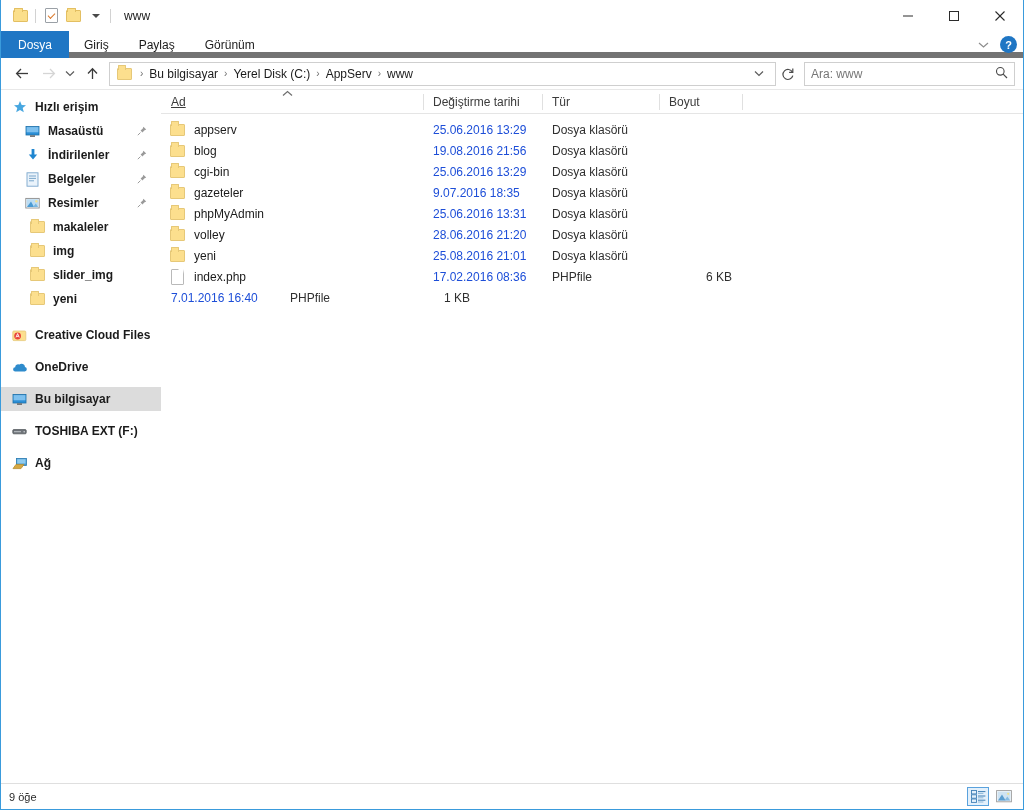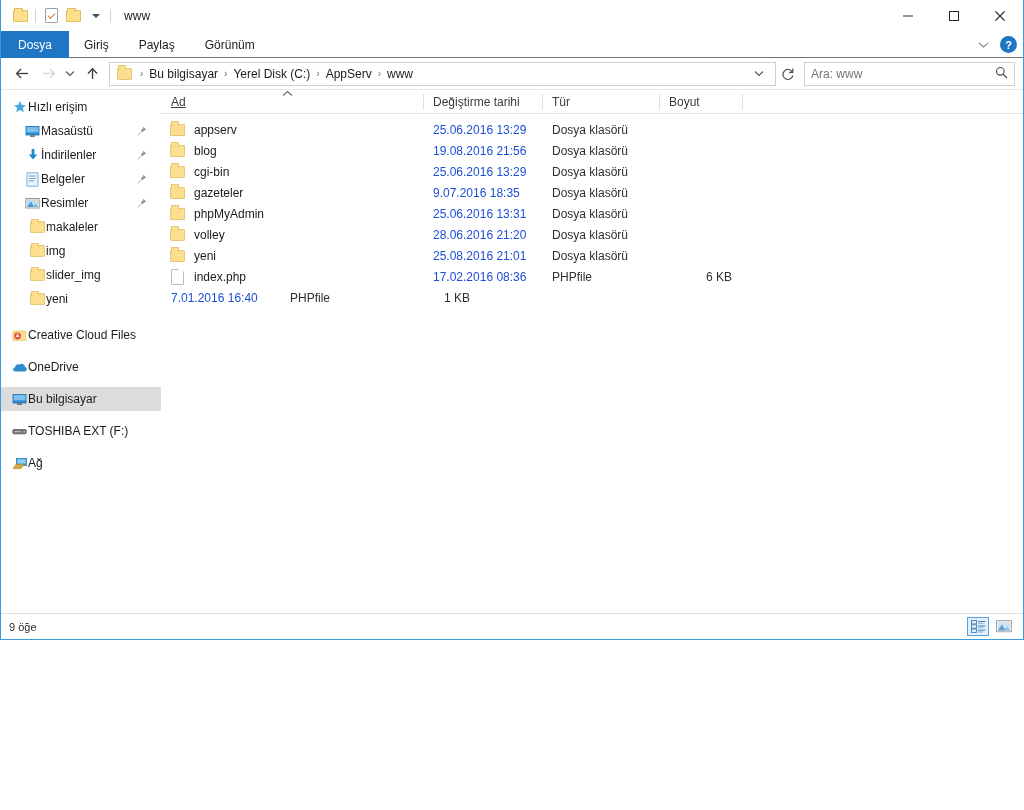--- a/index.html
+++ b/index.html
@@ -4,21 +4,21 @@
 <style>
   * { box-sizing: border-box; margin: 0; padding: 0; }
   html, body {
     width: 1024px; height: 810px;
     font-family: "Liberation Sans", sans-serif;
     background: #ffffff;
     overflow: hidden;
   }
   .window {
     position: relative;
-    width: 1024px; height: 640px;
+    width: 1024px; height: 810px;
     background: #ffffff;
     border: 1px solid #3a9bdc;
     border-top: none;
     display: flex; flex-direction: column;
   }
 
   
   .titlebar {
     height: 31px; flex: 0 0 31px;
     display: flex; align-items: center;
@@ -59,21 +59,21 @@
   .wc {
     width: 46px; height: 31px; display: flex; align-items: center; justify-content: center;
     cursor: default;
   }
   .wc svg { display: block; }
 
   
   .tabstrip {
     height: 27px; flex: 0 0 27px; display: flex; align-items: stretch;
     background: #ffffff; position: relative;
-    border-bottom: 1px solid #737373;
+    border-bottom: 6px solid #737373;
   }
   .tab {
     display: flex; align-items: center; padding: 0 15px;
     font-size: 12px; color: #1b1b1b; height: 27px;
   }
   .tab.file { background: #1f76c4; color: #ffffff; padding: 0 17px; }
   .ribbon-right {
     position: absolute; right: 6px; top: 0; height: 27px; display: flex; align-items: center; gap: 10px;
   }
   .chev-down { width: 14px; height: 14px; display:flex; align-items:center; justify-content:center; }
@@ -124,21 +124,21 @@
   
   .sidebar {
     width: 160px; flex: 0 0 160px; padding-top: 5px;
     background: #ffffff; overflow: hidden; position: relative;
   }
   .nav-item {
     height: 24px; display: flex; align-items: center;
     font-size: 12px; color: #1b1b1b; padding-left: 10px; position: relative;
   }
   .nav-item.sel { background: #dcdcdc; }
-  .nav-item .lbl { margin-left: 0; white-space: nowrap; }
+  .nav-item .lbl { margin-left: 7px; white-space: nowrap; font-weight: bold; }
   .nav-item.indent1 { padding-left: 23px; }
   .nav-item.indent2 { padding-left: 28px; }
   .nav-item.group { padding-left: 10px; }
   .pin { position: absolute; right: 14px; top: 6px; }
   .ico { width: 17px; height: 17px; display: flex; align-items: center; justify-content: center; flex: 0 0 17px; }
   .fld {
     width: 15px; height: 12px; position: relative;
     background: #fcdf8e; border: 1px solid #e6c878; border-radius: 1px;
   }
   .fld:after {

